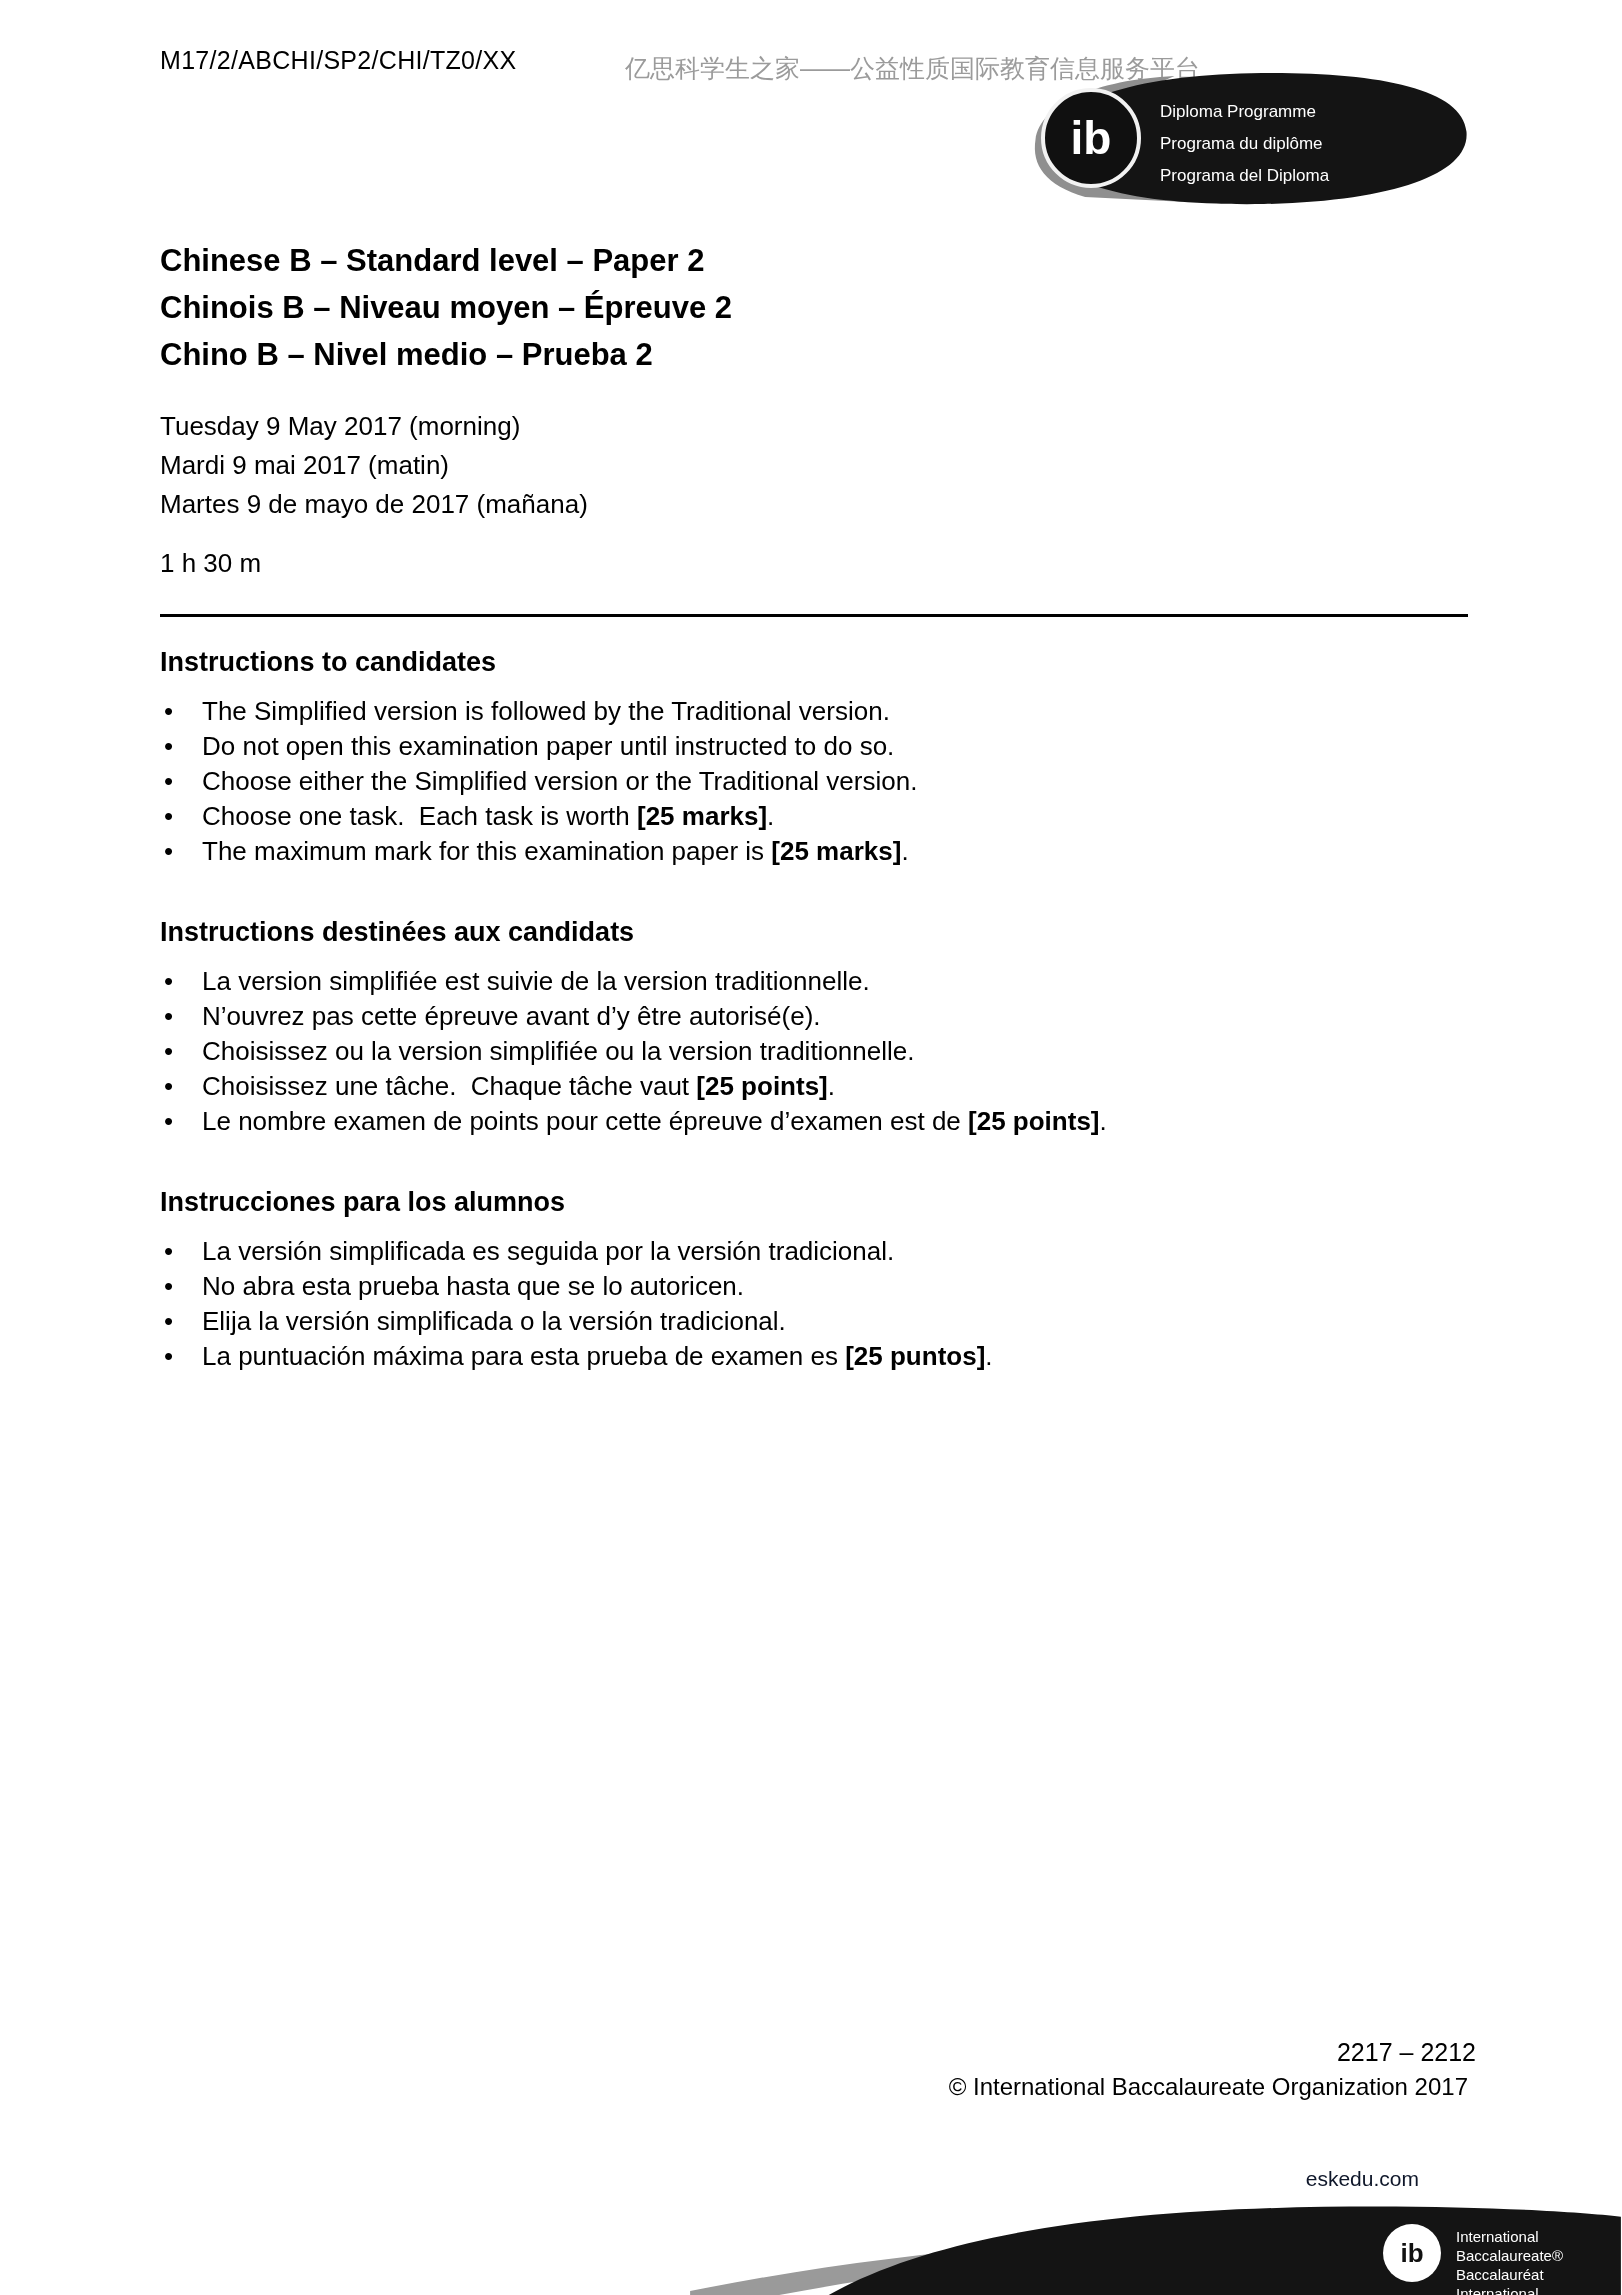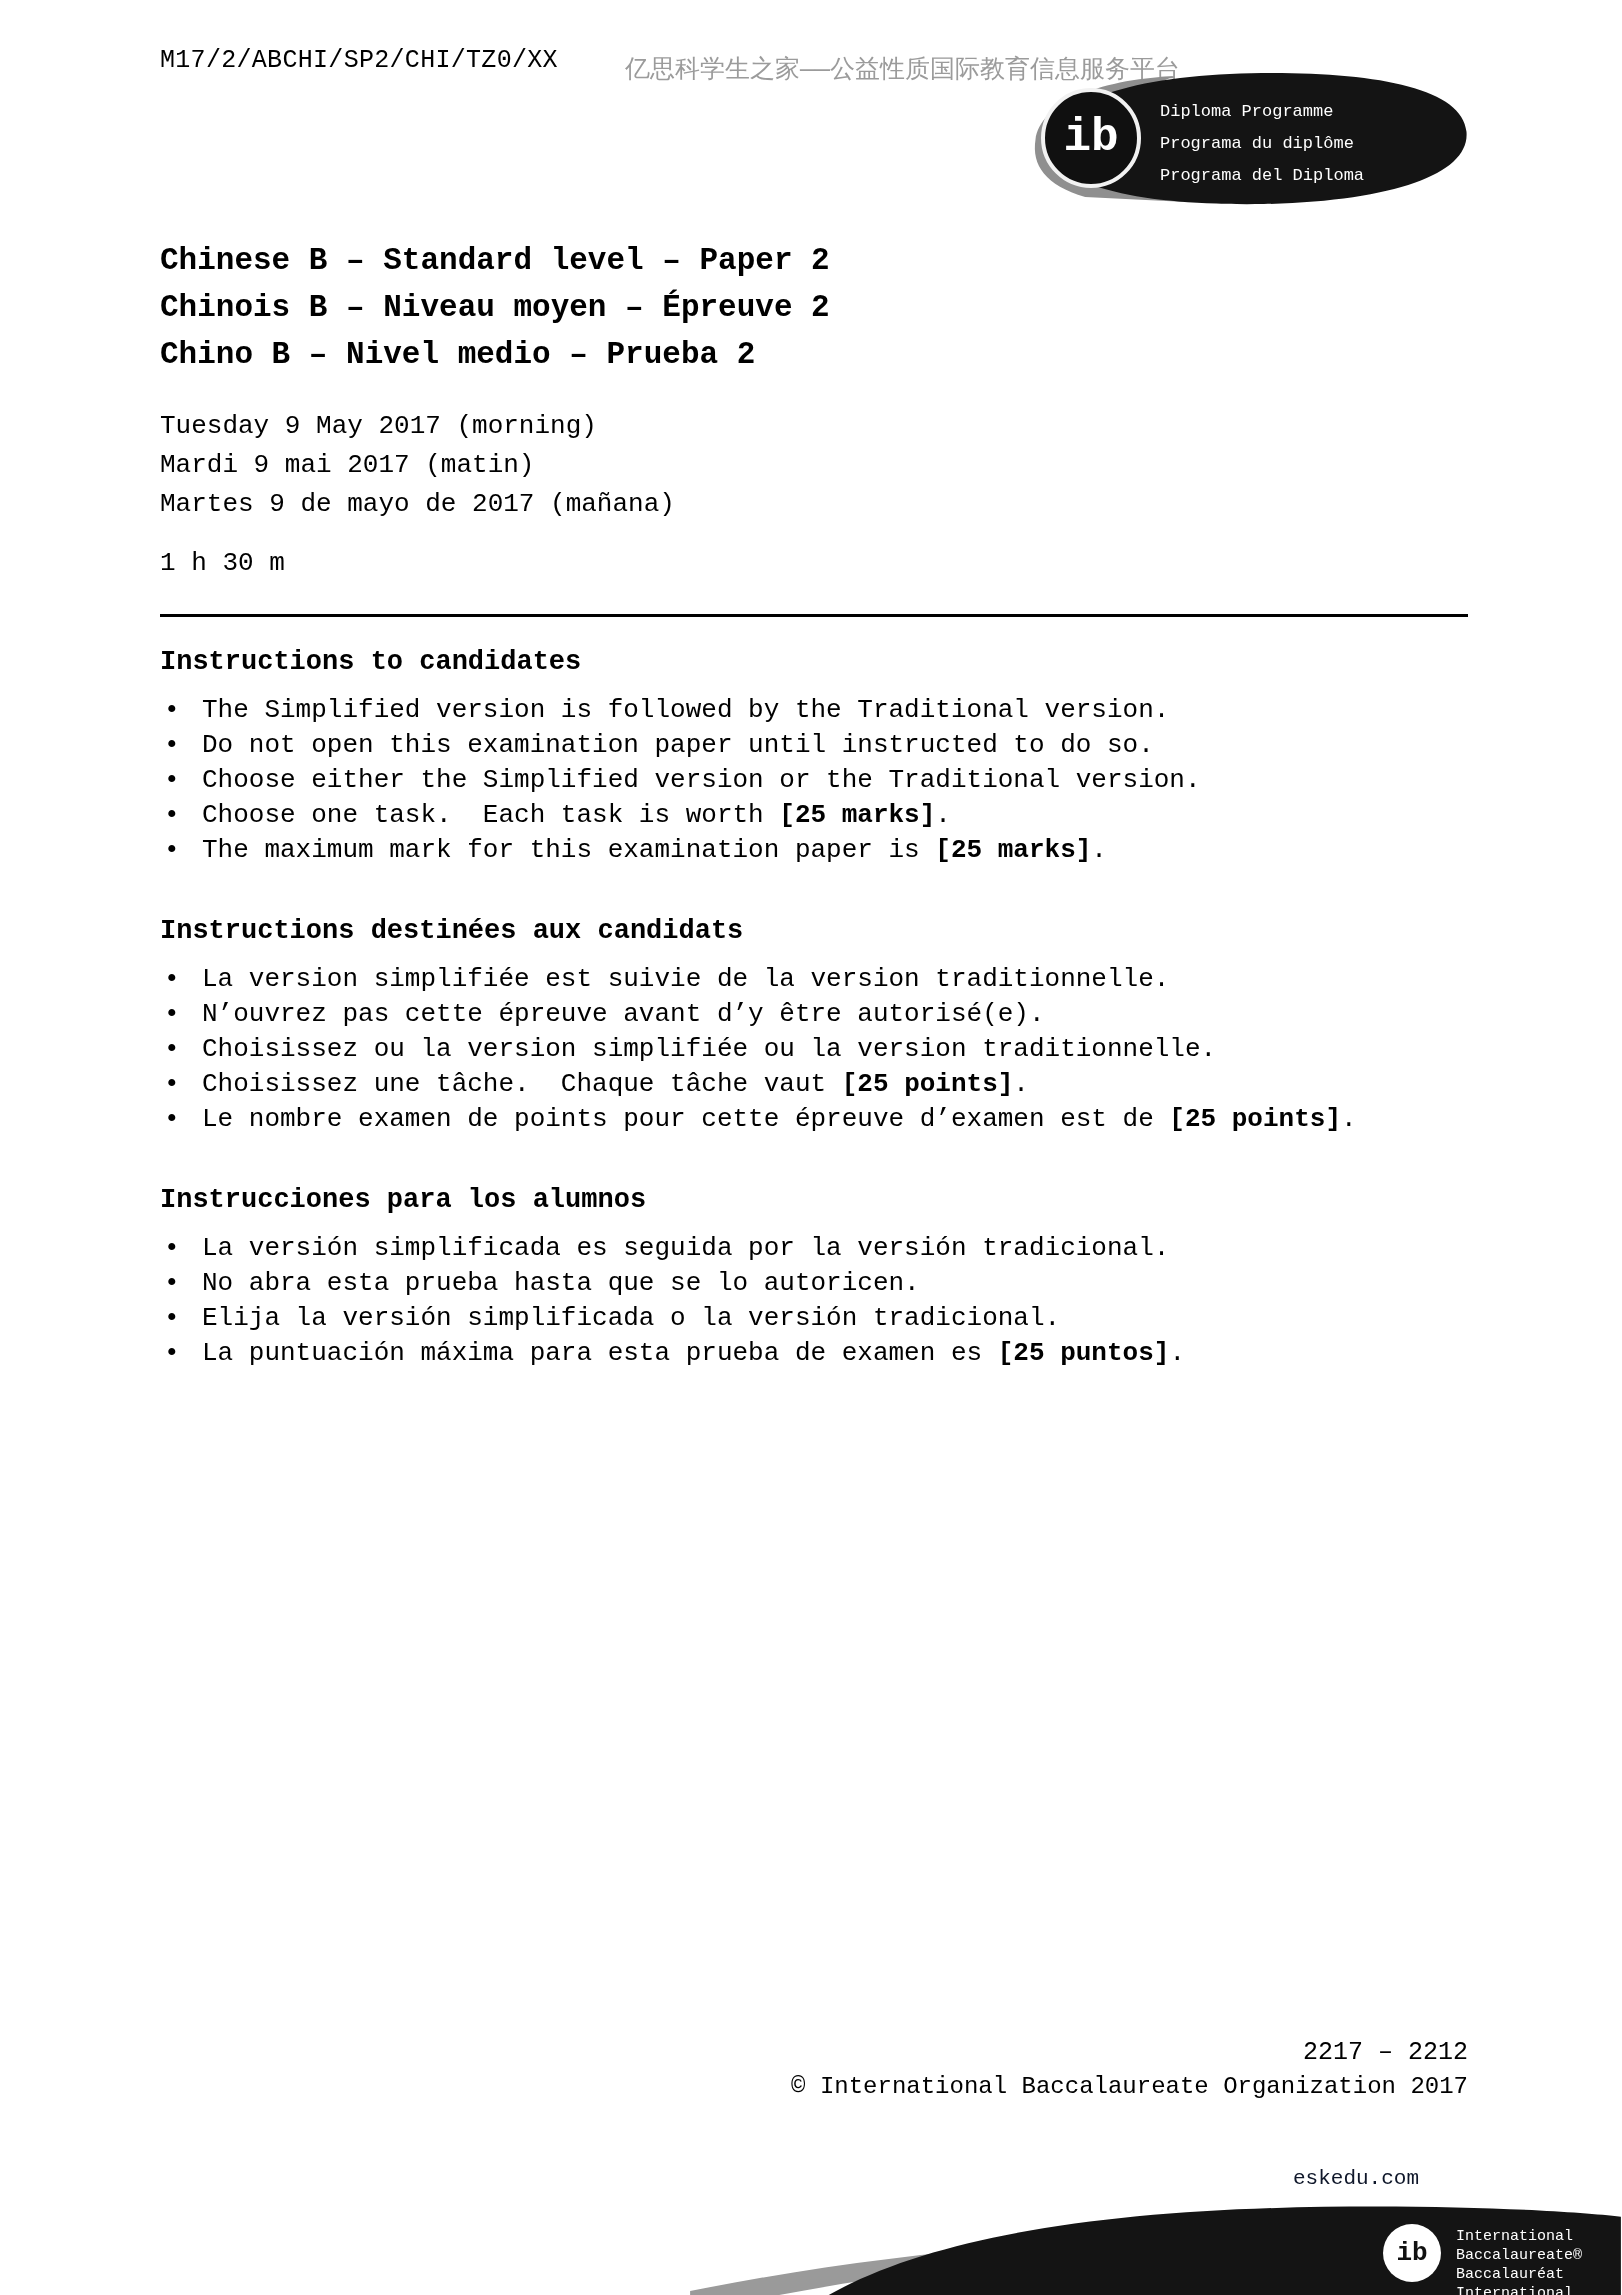--- a/index.html
+++ b/index.html
@@ -1,19 +1,19 @@
 <!DOCTYPE html>
 <html><head>
 <meta charset="utf-8">
 <style>
   * { margin:0; padding:0; box-sizing:border-box; }
   html, body { background:#ffffff; }
   .page {
     position:relative; width:1623px; height:2295px; background:#ffffff;
-    font-family:Liberation Mono, monospace; color:#000; overflow:hidden;
+    font-family:Liberation Sans, sans-serif; color:#000; overflow:hidden;
   }
   .paper-code { position:absolute; top:46px; left:160px; font-size:25px; letter-spacing:0.3px; }
   .wm-top { position:absolute; top:52px; left:625px; font-size:25px; color:#9b9b9b; z-index:1; }
 
   
   .hdr-logo { position:absolute; top:68px; left:1025px; width:448px; height:141px; z-index:2; }
   .hdr-logo svg { position:absolute; inset:0; width:100%; height:100%; }
   .ib-circle {
     position:absolute; left:16px; top:20px; width:100px; height:100px; border-radius:50%;
     background:#101010; border:4px solid #f2f2f2; display:flex; align-items:center; justify-content:center;
@@ -29,21 +29,21 @@
   .sections { position:absolute; left:160px; top:647px; width:1308px; }
   .section { margin-bottom:48px; }
   .section h2 { font-size:27px; font-weight:bold; margin-bottom:16px; }
   .section ul { list-style:none; }
   .section li {
     position:relative; padding-left:42px; font-size:26px; line-height:35px; white-space:pre-wrap;
   }
   .section li::before { content:"\2022"; position:absolute; left:4px; }
   .b { font-weight:bold; }
 
-  .pagenum { position:absolute; right:155px; top:2038px; font-size:25px; text-align:right; }
+  .pagenum { position:absolute; right:147px; top:2038px; font-size:25px; text-align:right; }
   .copyright { position:absolute; right:155px; top:2073px; font-size:24px; text-align:right; }
   .wm-bottom { position:absolute; right:204px; top:2167px; font-size:21px; color:#0f172a; }
 
   
   .ftr { position:absolute; right:0; bottom:0; width:935px; height:101px; }
   .ftr svg { position:absolute; inset:0; width:100%; height:100%; }
   .ib-circle-sm {
     position:absolute; left:695px; top:30px; width:58px; height:58px; border-radius:50%;
     background:#ffffff; display:flex; align-items:center; justify-content:center;
   }

